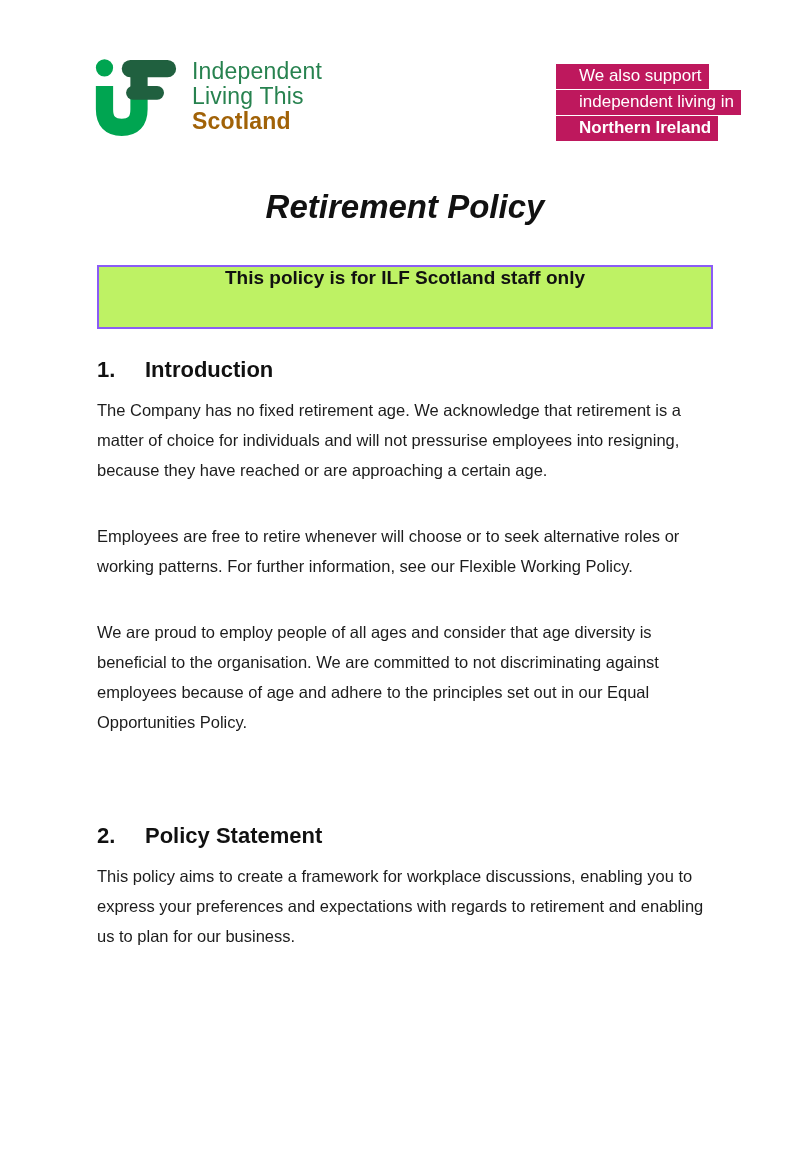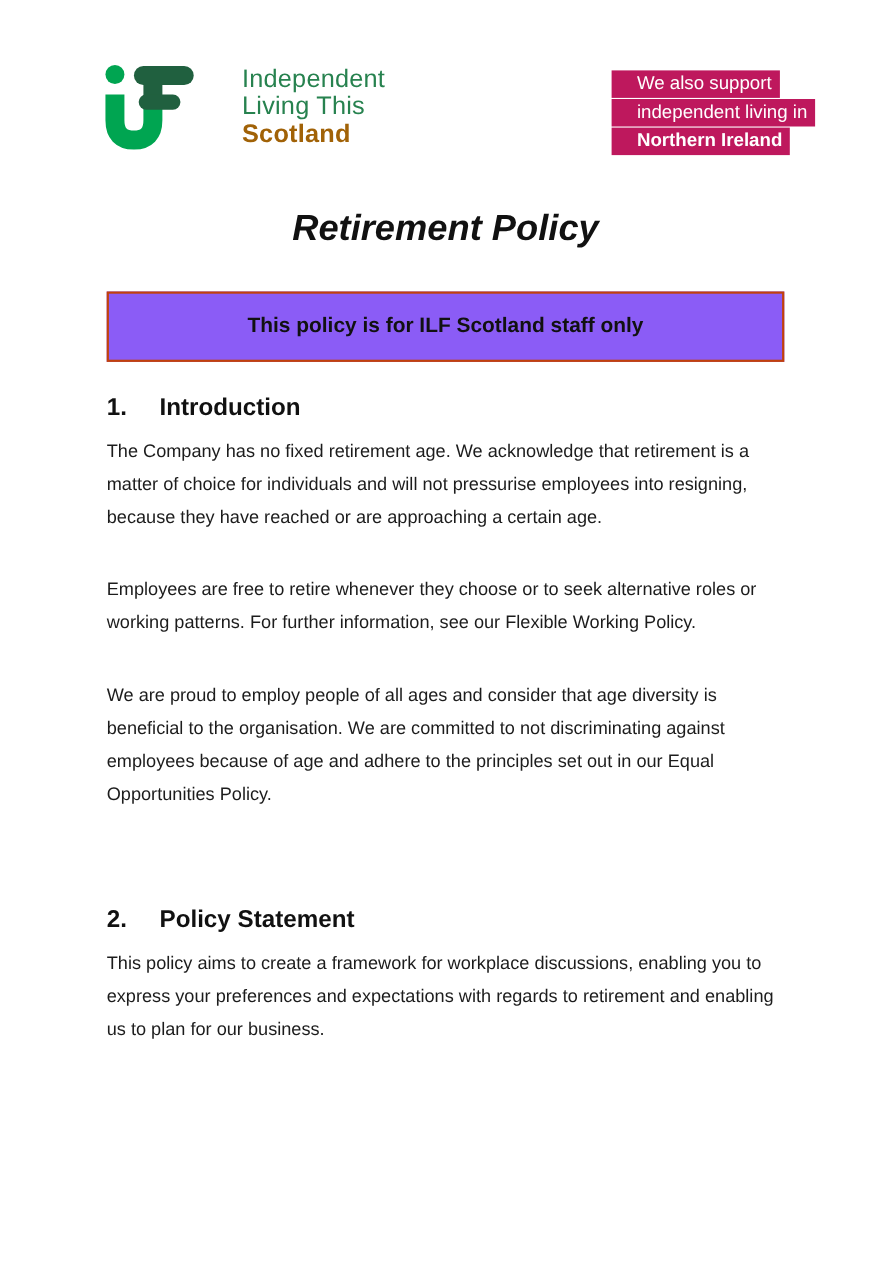--- a/index.html
+++ b/index.html
@@ -9,21 +9,21 @@
     width: 811px;
     height: 1150px;
     background: #ffffff;
     font-family: "Liberation Sans", sans-serif;
     color: #1c1c1c;
     overflow: hidden;
   }
 
   
   .header { position: absolute; top: 0; left: 0; right: 0; height: 150px; }
-  .logo { position: absolute; left: 95px; top: 57px; display: flex; align-items: flex-start; gap: 28px; }
+  .logo { position: absolute; left: 95px; top: 57px; display: flex; align-items: flex-start; }
   .logo-mark { display: block; }
   .logo-wordmark { margin-left: 9px; margin-top: 2px; font-size: 23px; line-height: 25px; letter-spacing: 0.2px; }
   .logo-wordmark .wm-green { color: #27824f; }
   .logo-wordmark .wm-dark { color: #a16207; font-weight: bold; }
 
   .support-badge { position: absolute; left: 556px; top: 64px; font-size: 17px; }
   .support-badge .badge-line {
     display: table;
     background: #be185d;
     color: #ffffff;
@@ -42,24 +42,23 @@
     font-size: 33px;
     font-weight: bold;
     line-height: 1.25;
     color: #111111;
     font-style: italic;
   }
 
   .notice-box {
     margin-top: 38px;
     height: 64px;
-    border: 2px solid #c2410c;
-    background: #8b5cf6;
+    border: 2px solid #8b5cf6;
+    background: #bef264;
     display: flex;
-    align-items: center;
     justify-content: center;
   }
   .notice-box .notice-text { font-size: 19px; font-weight: bold; color: #111111; }
 
   h2.section-heading {
     margin-top: 28px;
     font-size: 22px;
     font-weight: bold;
     line-height: 26px;
     color: #111111;
@@ -116,21 +115,21 @@
 
     <div class="notice-box">
       <span class="notice-text">This policy is for ILF Scotland staff only</span>
     </div>
 
     <section>
       <h2 class="section-heading">
         <span class="section-number">1.</span><span>Introduction</span>
       </h2>
       <p class="body-paragraph">The Company has no fixed retirement age. We acknowledge that retirement is a matter of choice for individuals and will not pressurise employees into resigning, because they have reached or are approaching a certain age.</p>
-      <p class="body-paragraph">Employees are free to retire whenever they choose or to seek alternative roles or working patterns. For further information, see our Flexible Working Policy.</p>
+      <p class="body-paragraph">Employees are free to retire whenever will choose or to seek alternative roles or working patterns. For further information, see our Flexible Working Policy.</p>
       <p class="body-paragraph">We are proud to employ people of all ages and consider that age diversity is beneficial to the organisation. We are committed to not discriminating against employees because of age and adhere to the principles set out in our Equal Opportunities Policy.</p>
     </section>
 
     <section>
       <h2 class="section-heading second">
         <span class="section-number">2.</span><span>Policy Statement</span>
       </h2>
       <p class="body-paragraph">This policy aims to create a framework for workplace discussions, enabling you to express your preferences and expectations with regards to retirement and enabling us to plan for our business.</p>
     </section>
 

